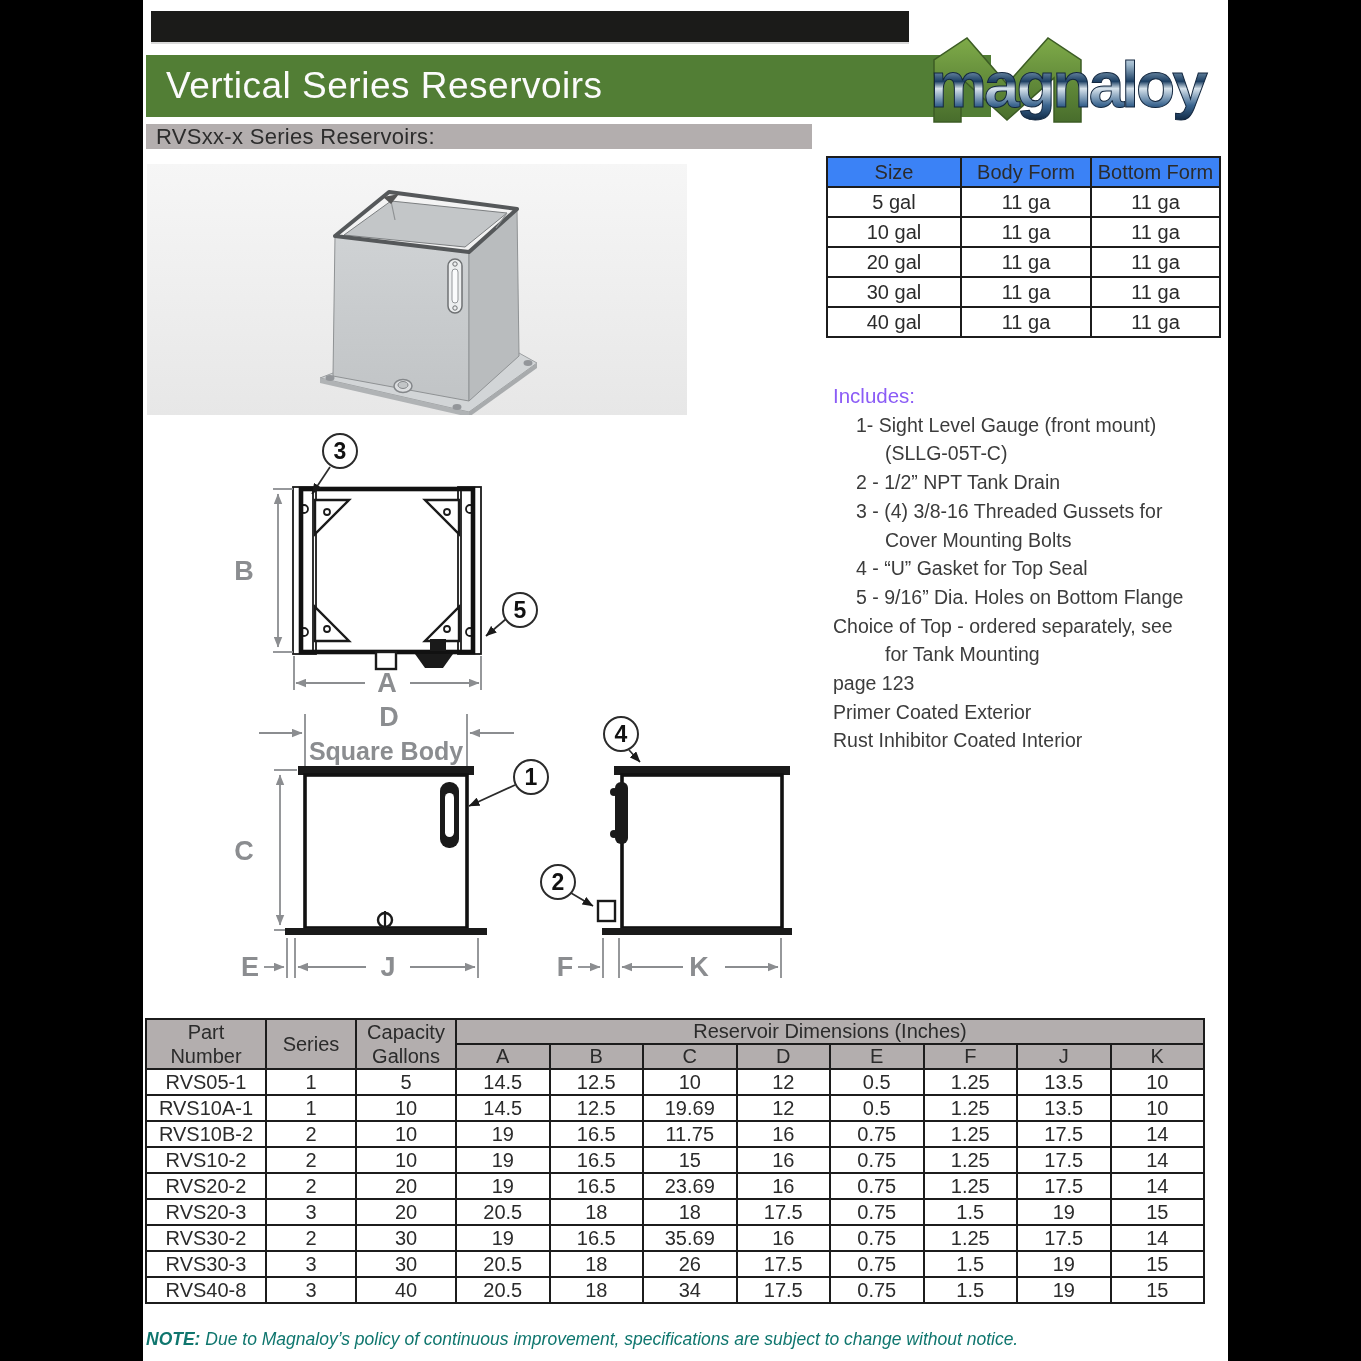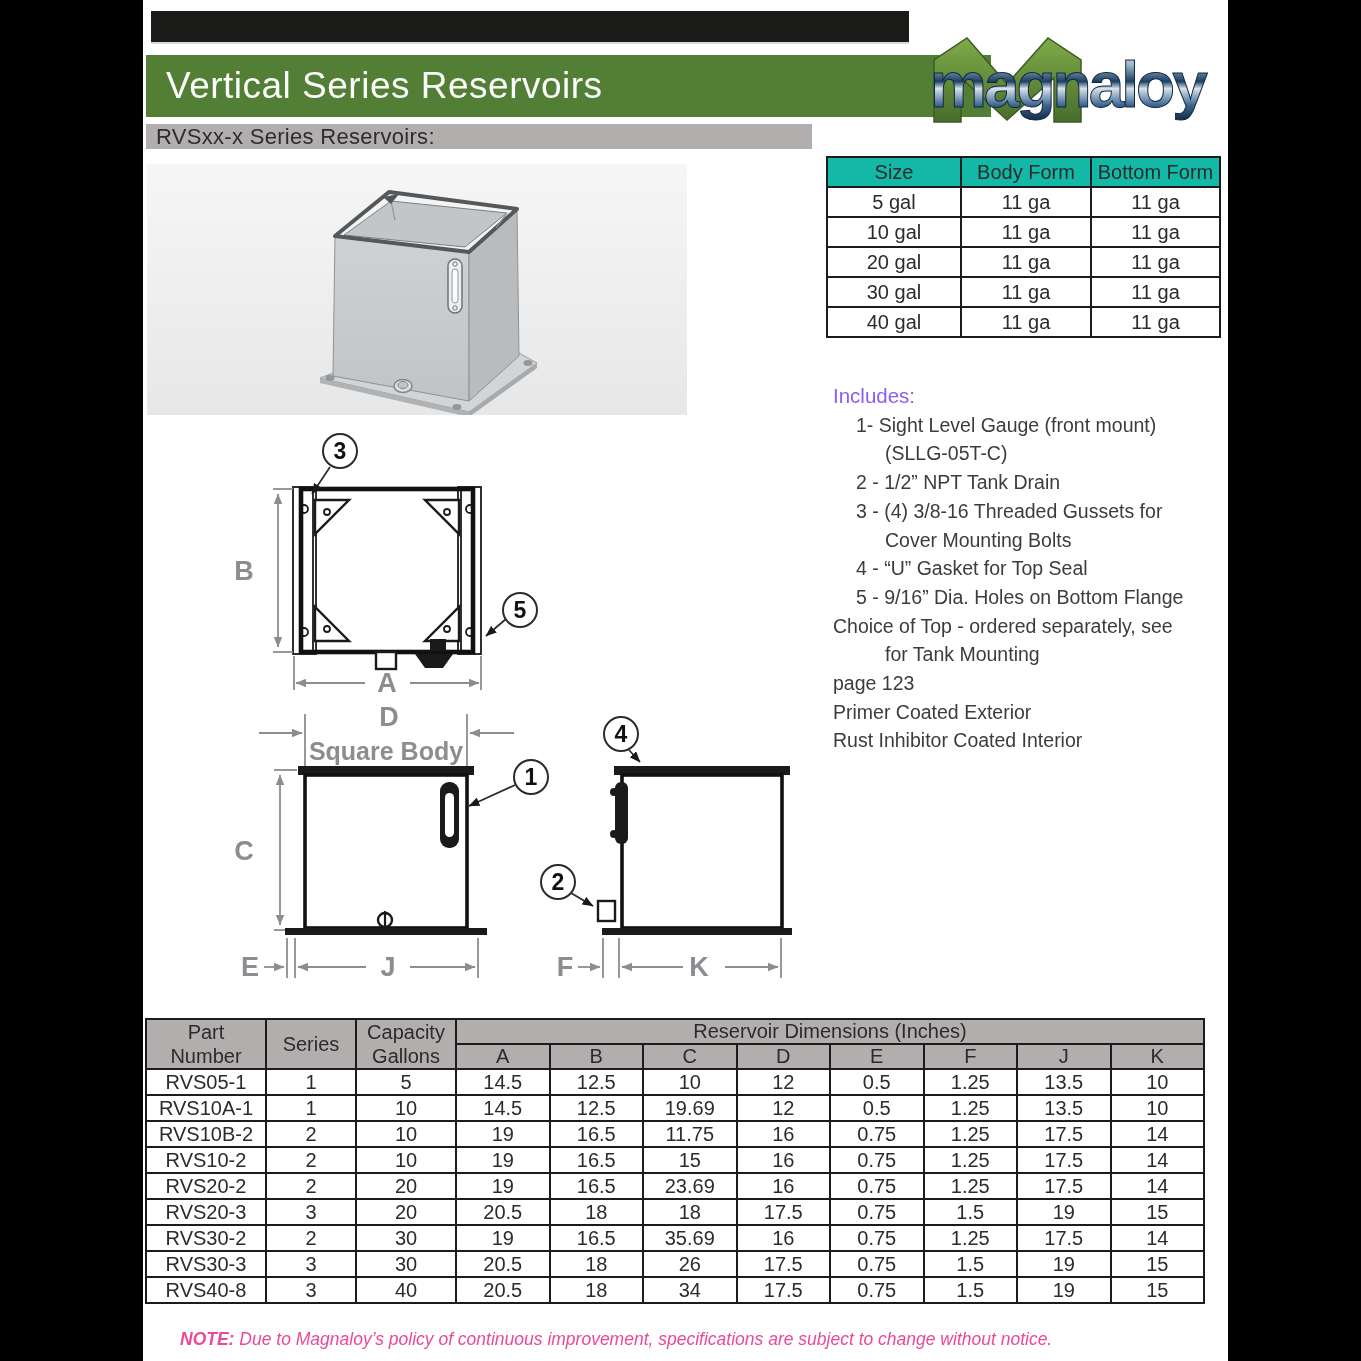--- a/index.html
+++ b/index.html
@@ -16,21 +16,21 @@
 
   .logo { left:779px; top:30px; width:330px; height:95px; }
 
   .photo { left:4px; top:164px; width:540px; height:251px; }
 
   table { border-collapse:collapse; table-layout:fixed; }
   th,td { border:2px solid #1c1c1c; text-align:center; padding:0; color:#2b2b2b; font-weight:400; }
 
   .gauge-table { left:683px; top:156px; }
   .gauge-table table { width:393px; }
-  .gauge-table th { background:#14b8a6; height:30px; font-size:20px; }
+  .gauge-table th { background:#3b82f6; height:30px; font-size:20px; }
   .gauge-table td { height:30px; font-size:20px; }
 
   .includes { left:690px; top:382px; width:394px; font-size:19.5px; line-height:28.7px; color:#3c3c3c; white-space:nowrap; }
   .includes .heading { font-weight:400; color:#8b5cf6; font-size:20.5px; }
   .inc-line.indent-1 { padding-left:23px; }
   .inc-line.indent-2 { padding-left:52px; }
 
   .drawing { left:4px; top:430px; width:690px; height:572px; }
   .thin  { fill:#fff; stroke:#1a1a1a; stroke-width:1.8; }
   .med   { fill:#fff; stroke:#1a1a1a; stroke-width:2.4; }
@@ -45,21 +45,21 @@
   .sb { font-size:25px; }
 
   .dim-table { left:2px; top:1018px; }
   .dim-table table { width:1060px; }
   .dim-table th { background:#b3aeae; font-size:20px; }
   .dim-table thead tr { height:21px; }
   .dim-table tbody tr { height:26px; }
   .dim-table td { font-size:20px; }
   .two span { display:block; line-height:1.2; }
 
-  .note { left:3px; top:1329px; font-size:17.5px; color:#ec4899; white-space:nowrap;margin-left:34px; }
+  .note { left:3px; top:1329px; font-size:17.5px; color:#0f766e; white-space:nowrap; }
   .note .note-label { font-weight:700; font-style:italic; }
   .note .note-text { font-style:italic; }
 </style>
 </head>
 <body>
 
 <div class="page">
 
   <div class="abs top-black-bar"></div>
 

